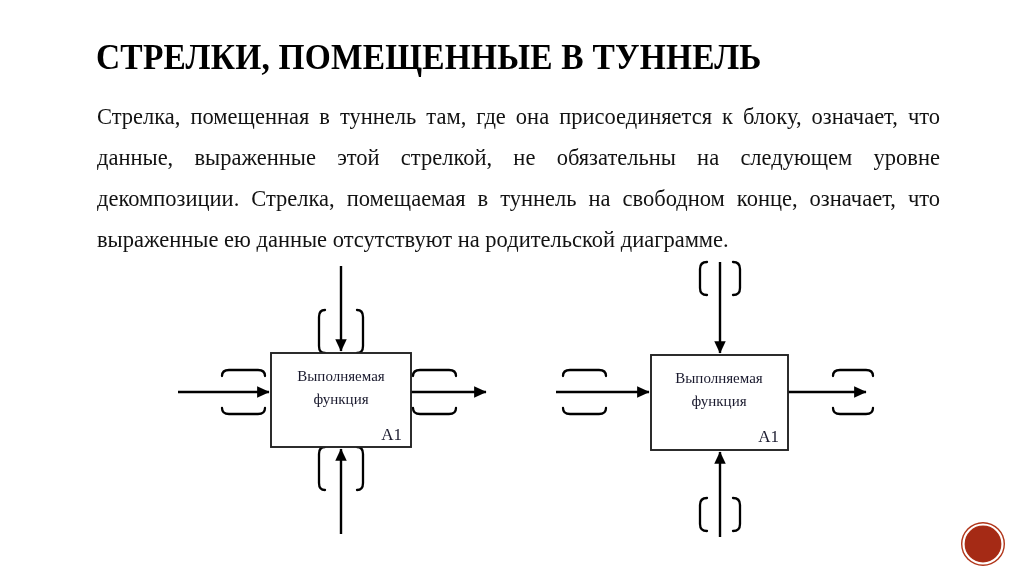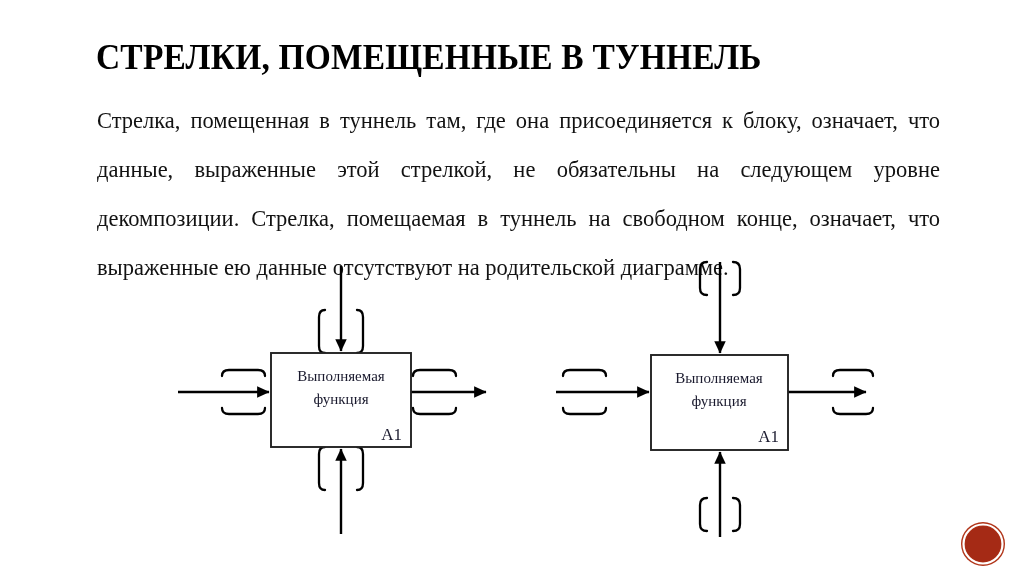--- a/index.html
+++ b/index.html
@@ -42,21 +42,21 @@
   }
 
   
   #body-text {
     position: absolute;
     left: 97px;
     top: 96px;
     width: 843px;
     font-family: "Liberation Serif", "DejaVu Serif", serif;
     font-size: 22.5px;
-    line-height: 49px;
+    line-height: 41px;
     text-align: justify;
     text-justify: inter-word;
     color: #121212;
   }
   #body-text > span { display: inline; }
 
   
   #diagrams {
     position: absolute;
     left: 0;

